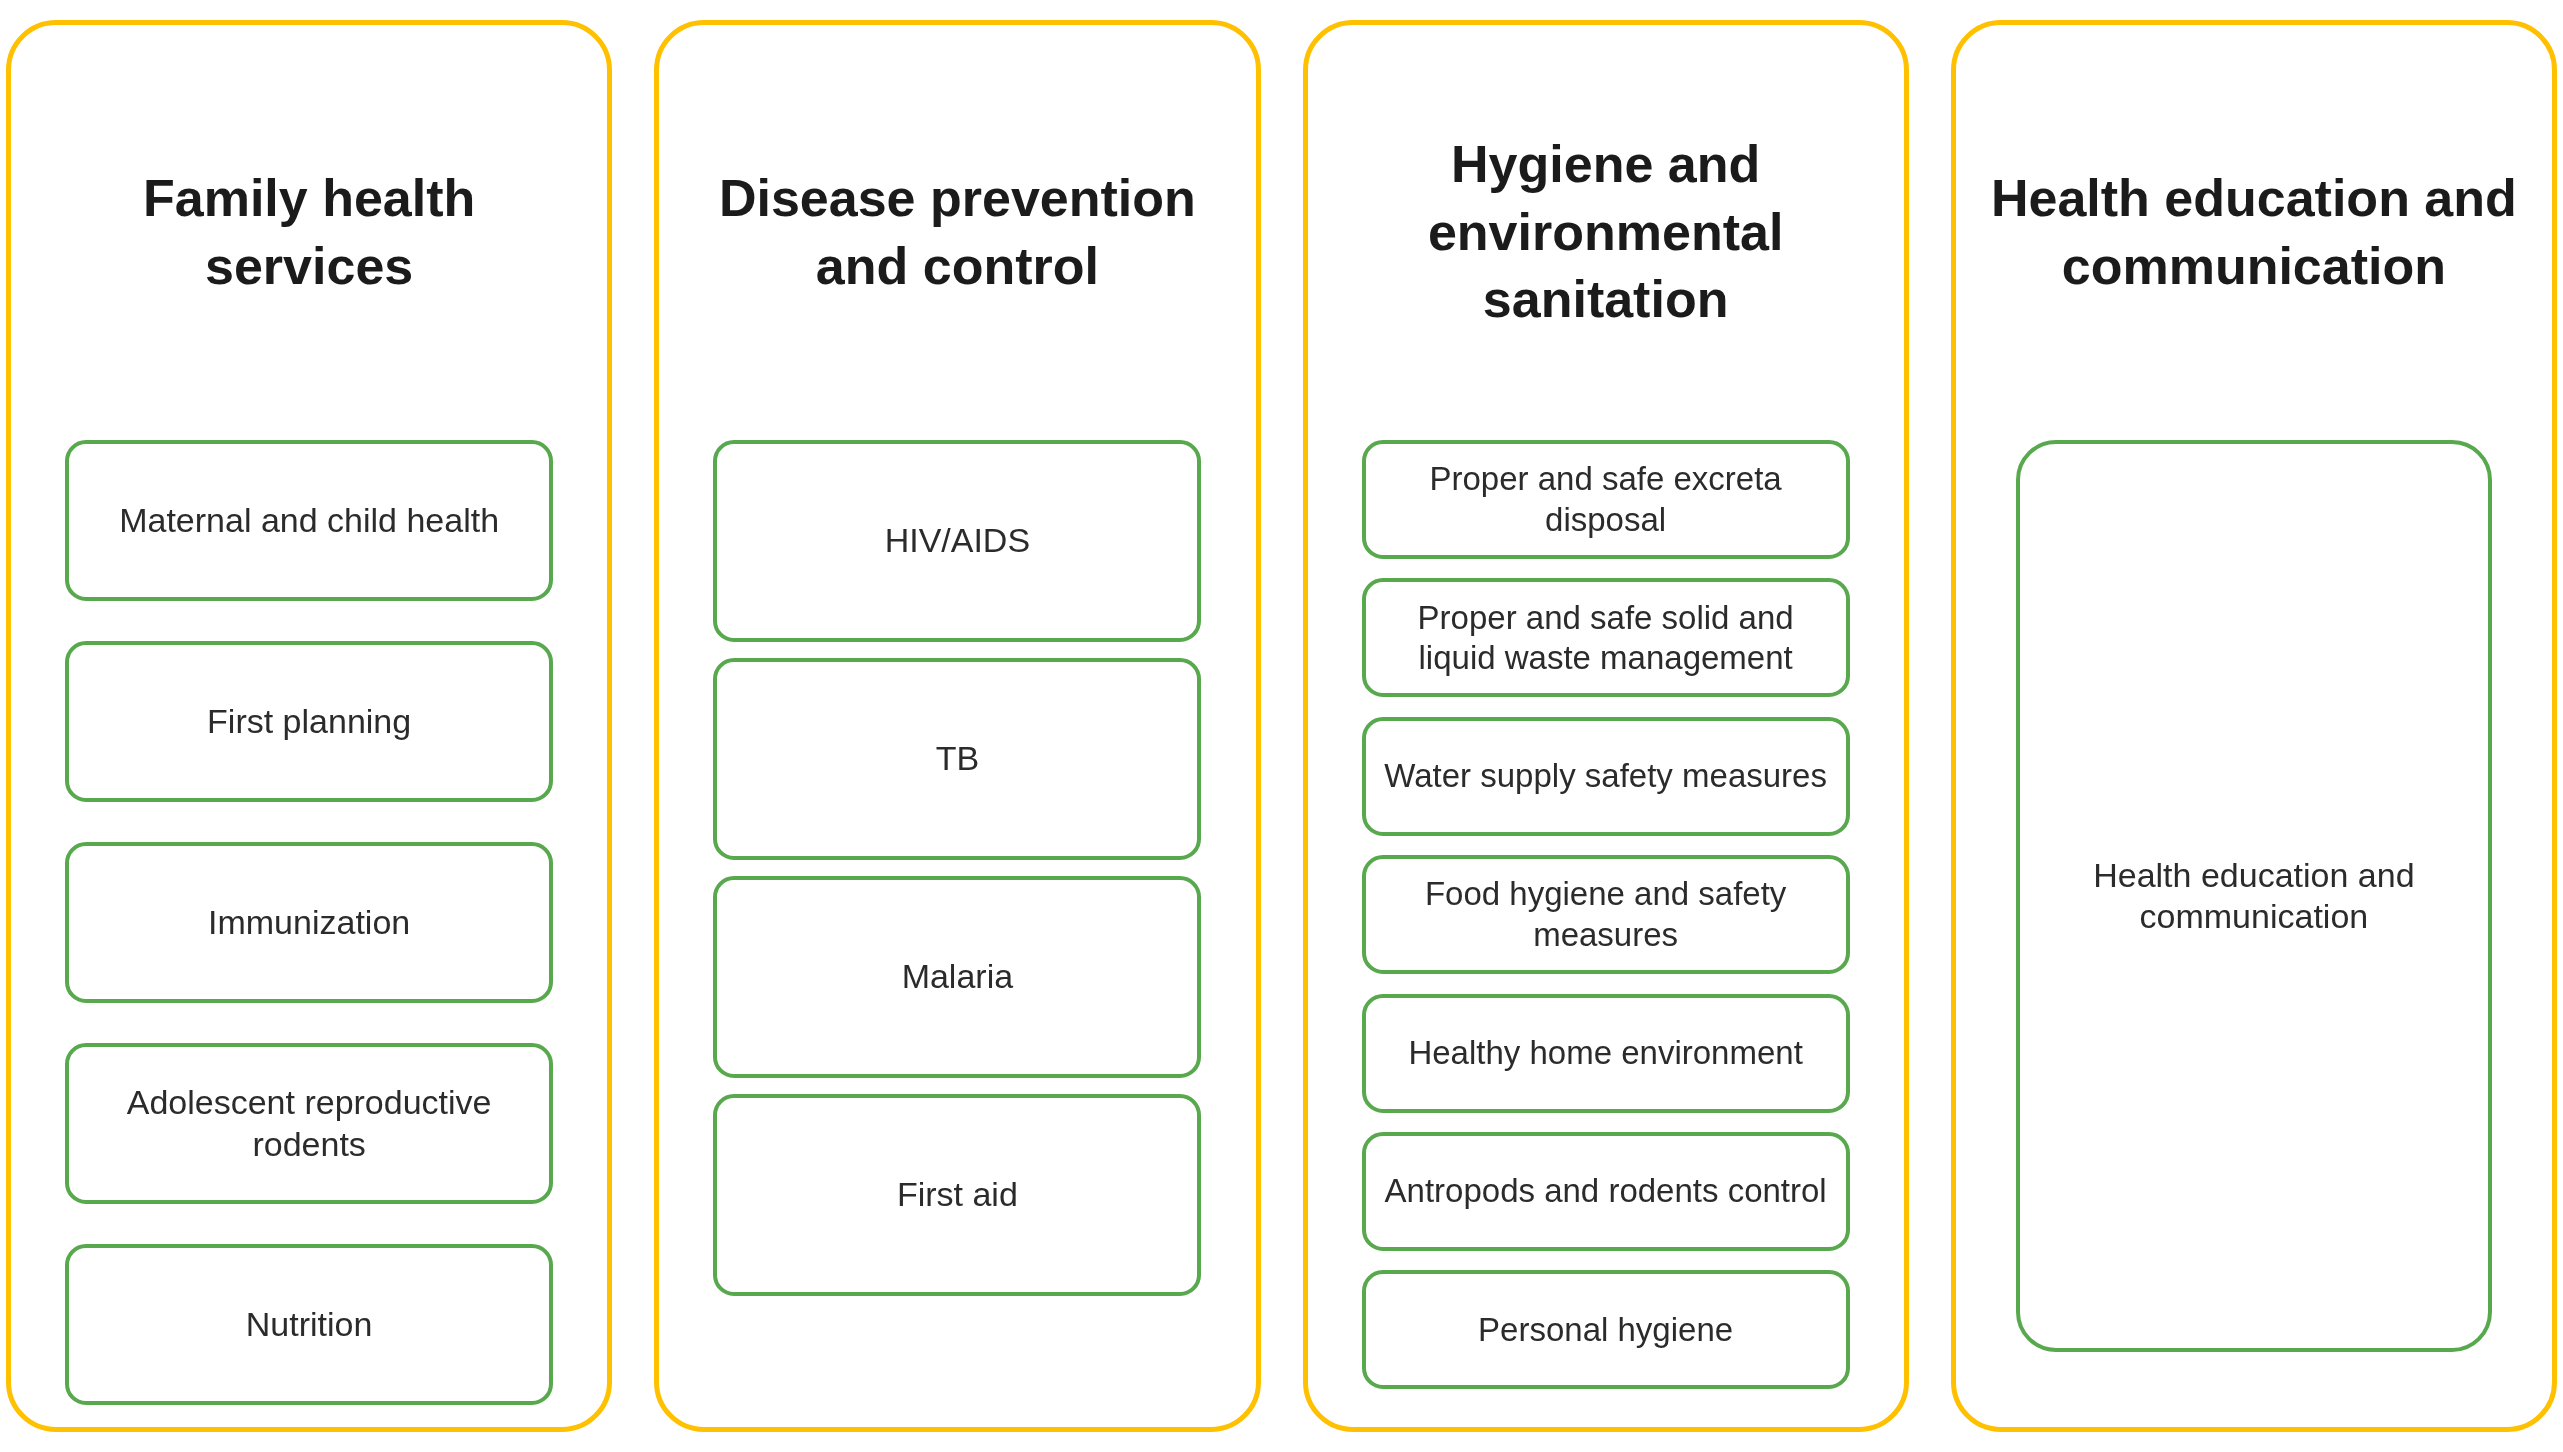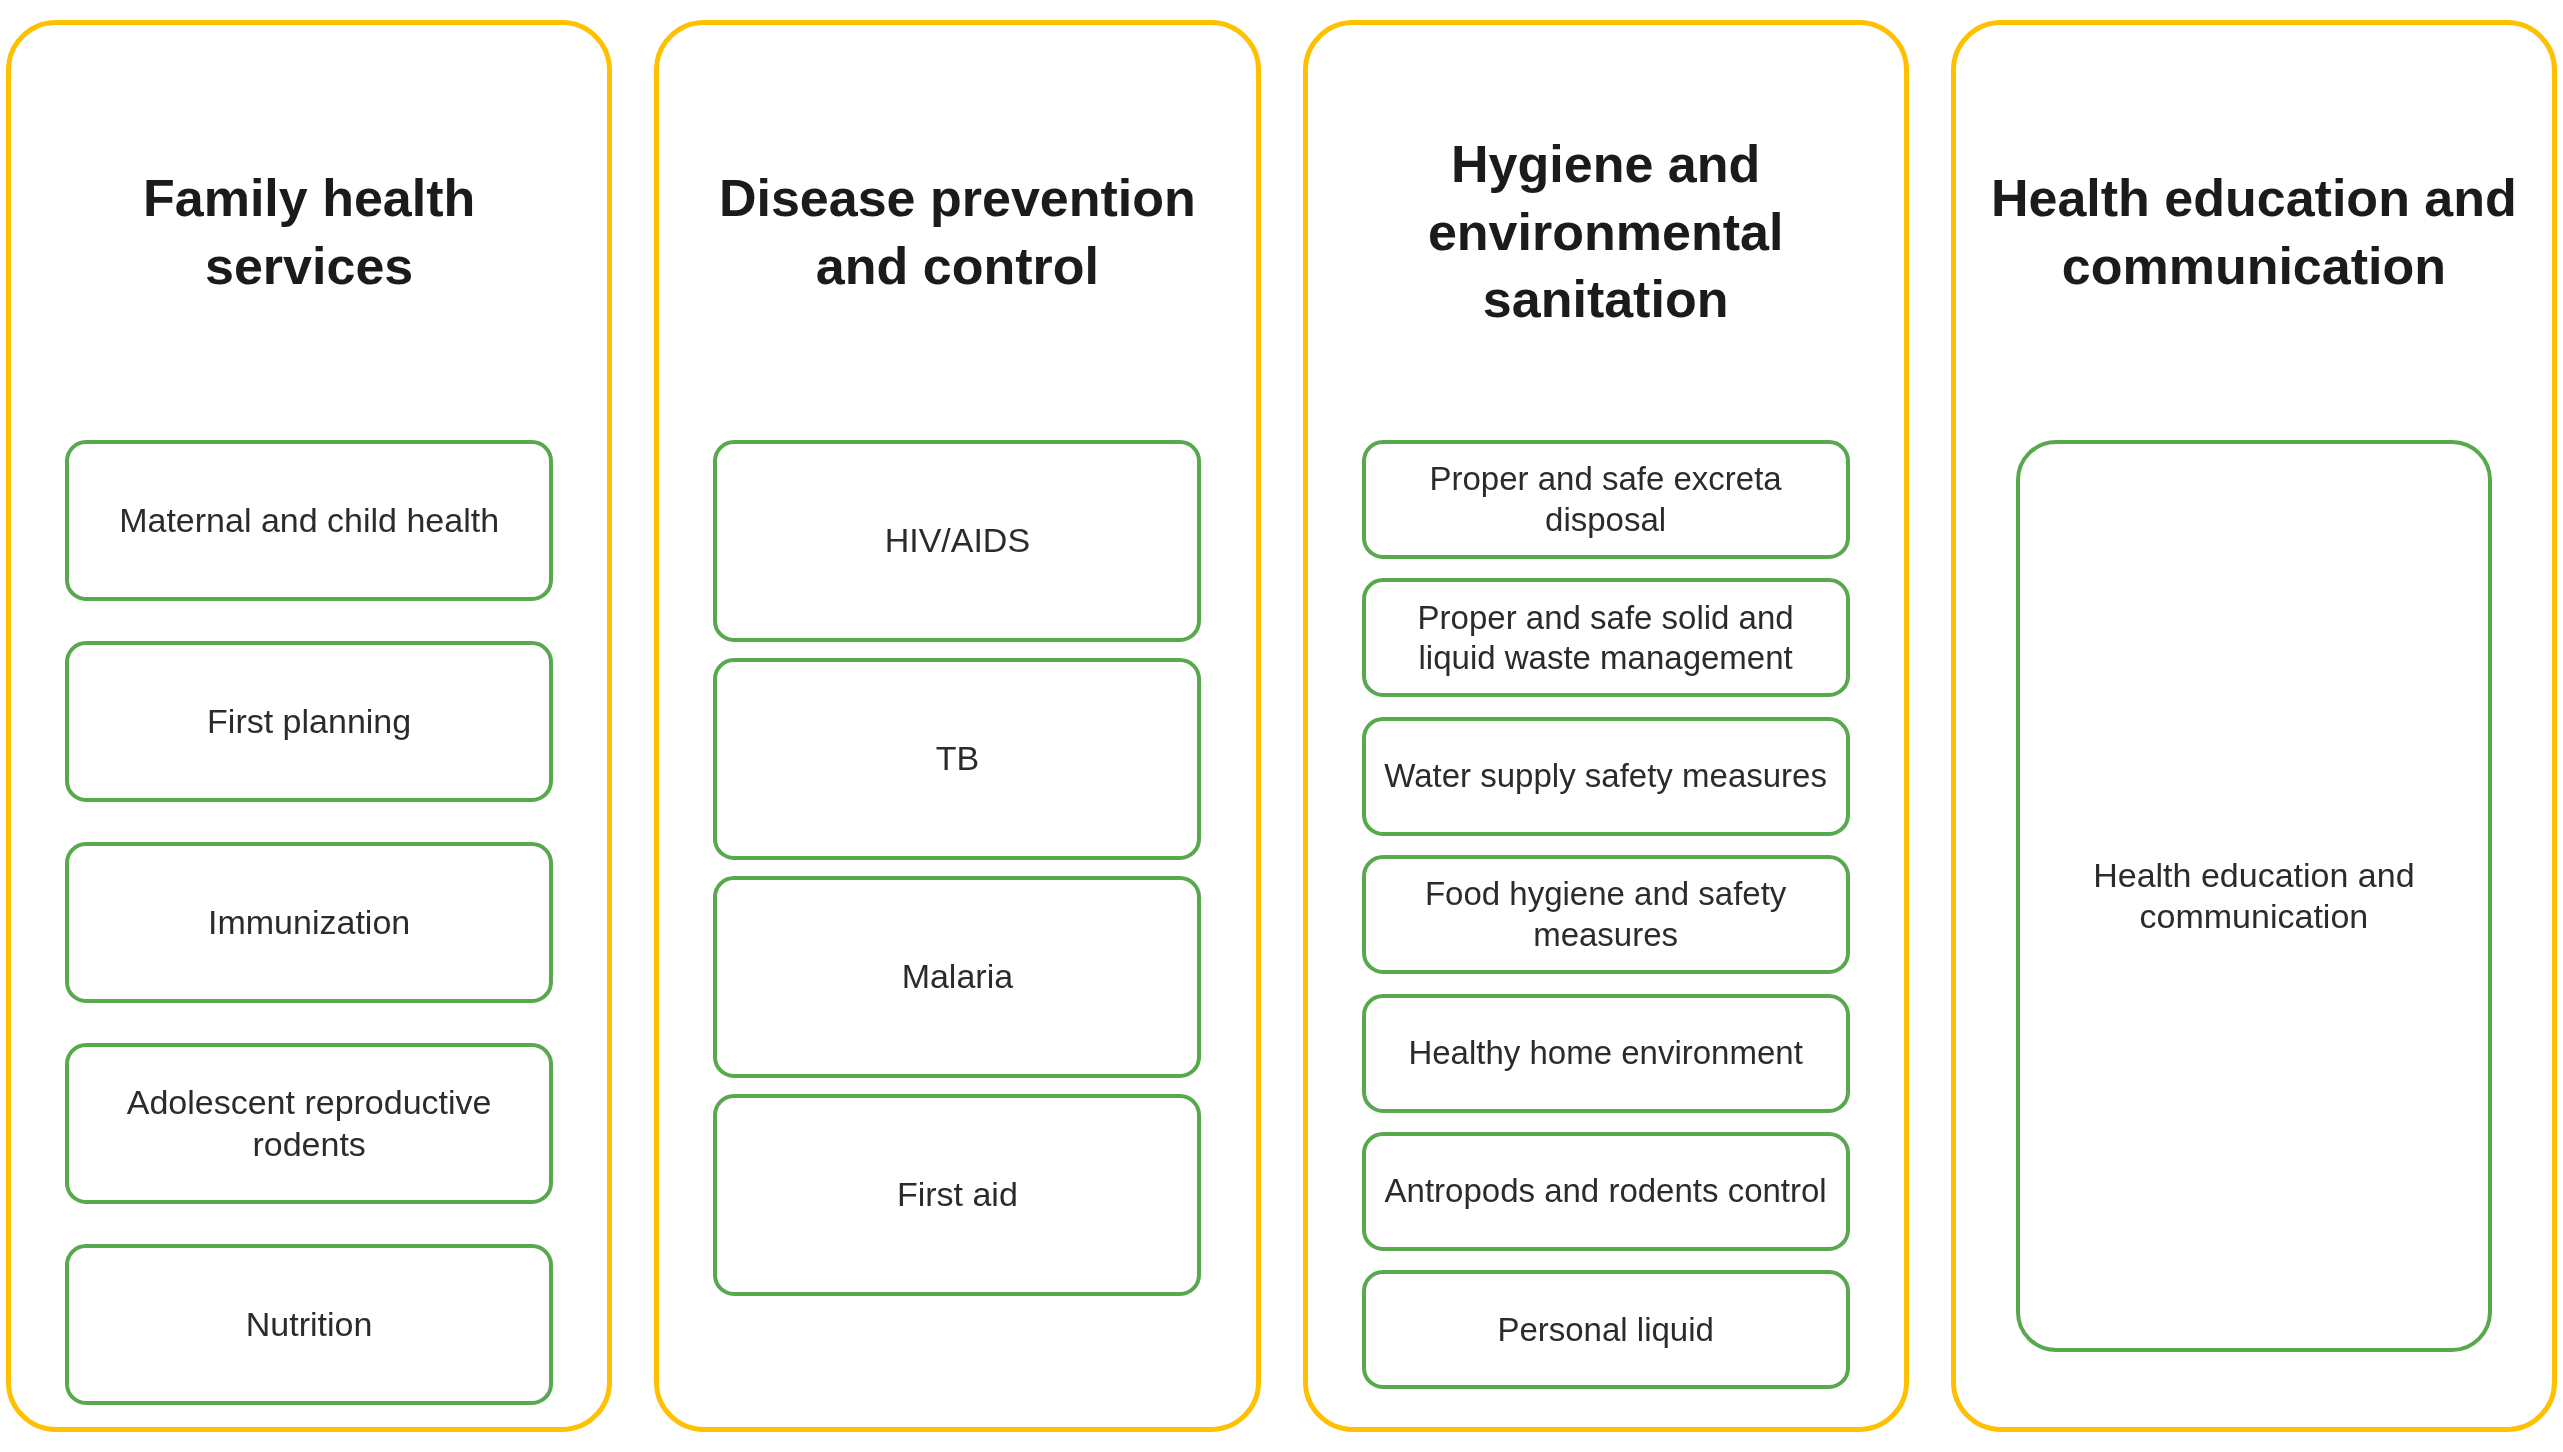--- a/index.html
+++ b/index.html
@@ -108,21 +108,21 @@
 
   <div class="column col-3">
     <div class="col-title">Hygiene and environmental sanitation</div>
     <div class="boxes">
       <div class="box">Proper and safe excreta disposal</div>
       <div class="box">Proper and safe solid and liquid waste management</div>
       <div class="box">Water supply safety measures</div>
       <div class="box">Food hygiene and safety measures</div>
       <div class="box">Healthy home environment</div>
       <div class="box">Antropods and rodents control</div>
-      <div class="box">Personal liquid</div>
+      <div class="box">Personal hygiene</div>
     </div>
   </div>
 
   <div class="column col-4">
     <div class="col-title">Health education and communication</div>
     <div class="boxes">
       <div class="box">Health education and communication</div>
     </div>
   </div>
 

